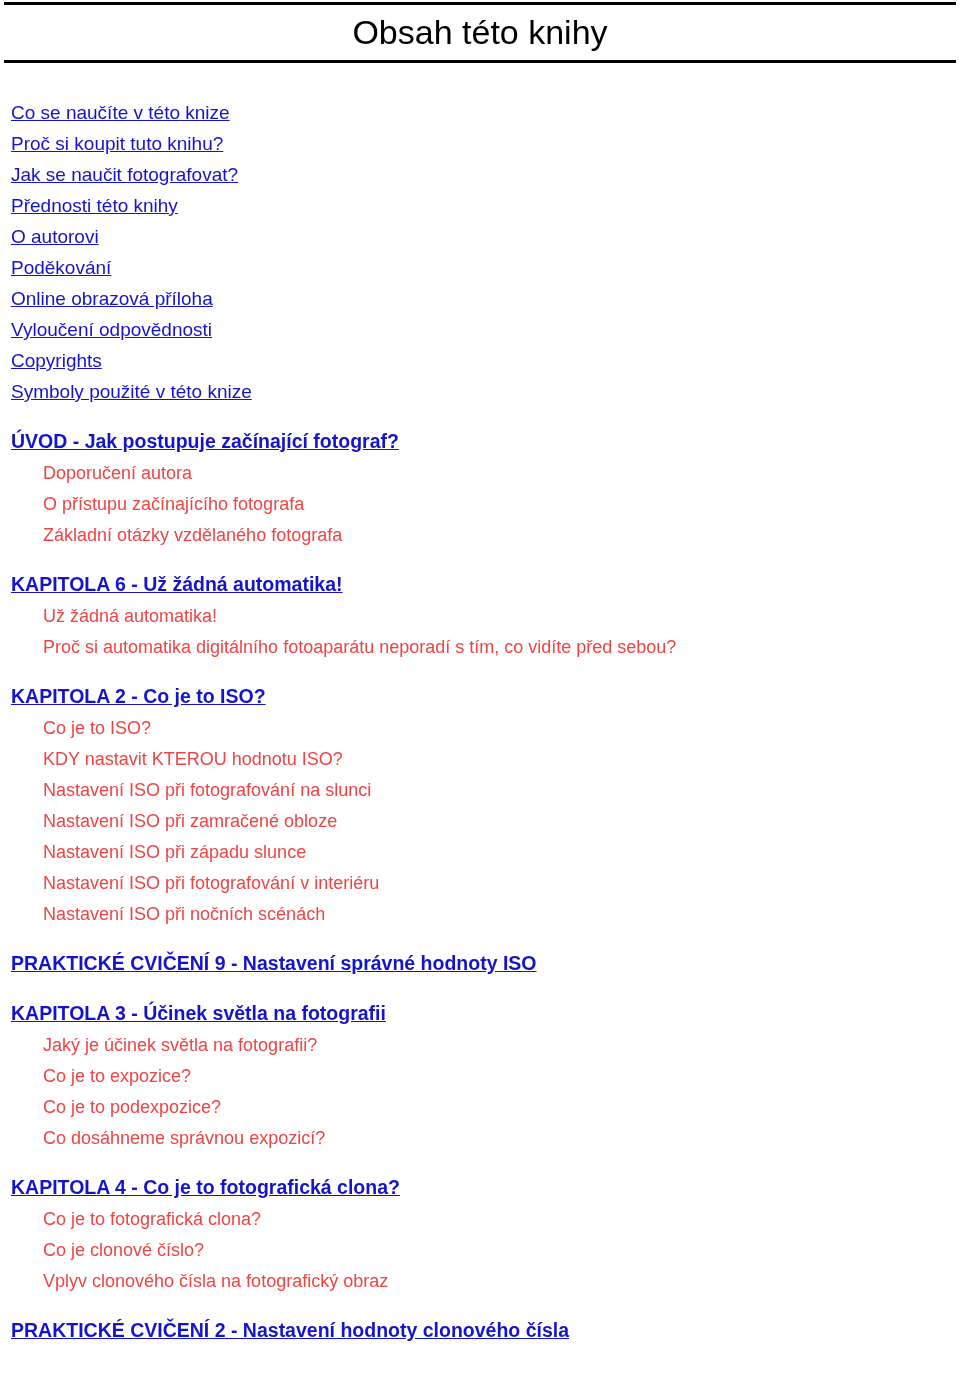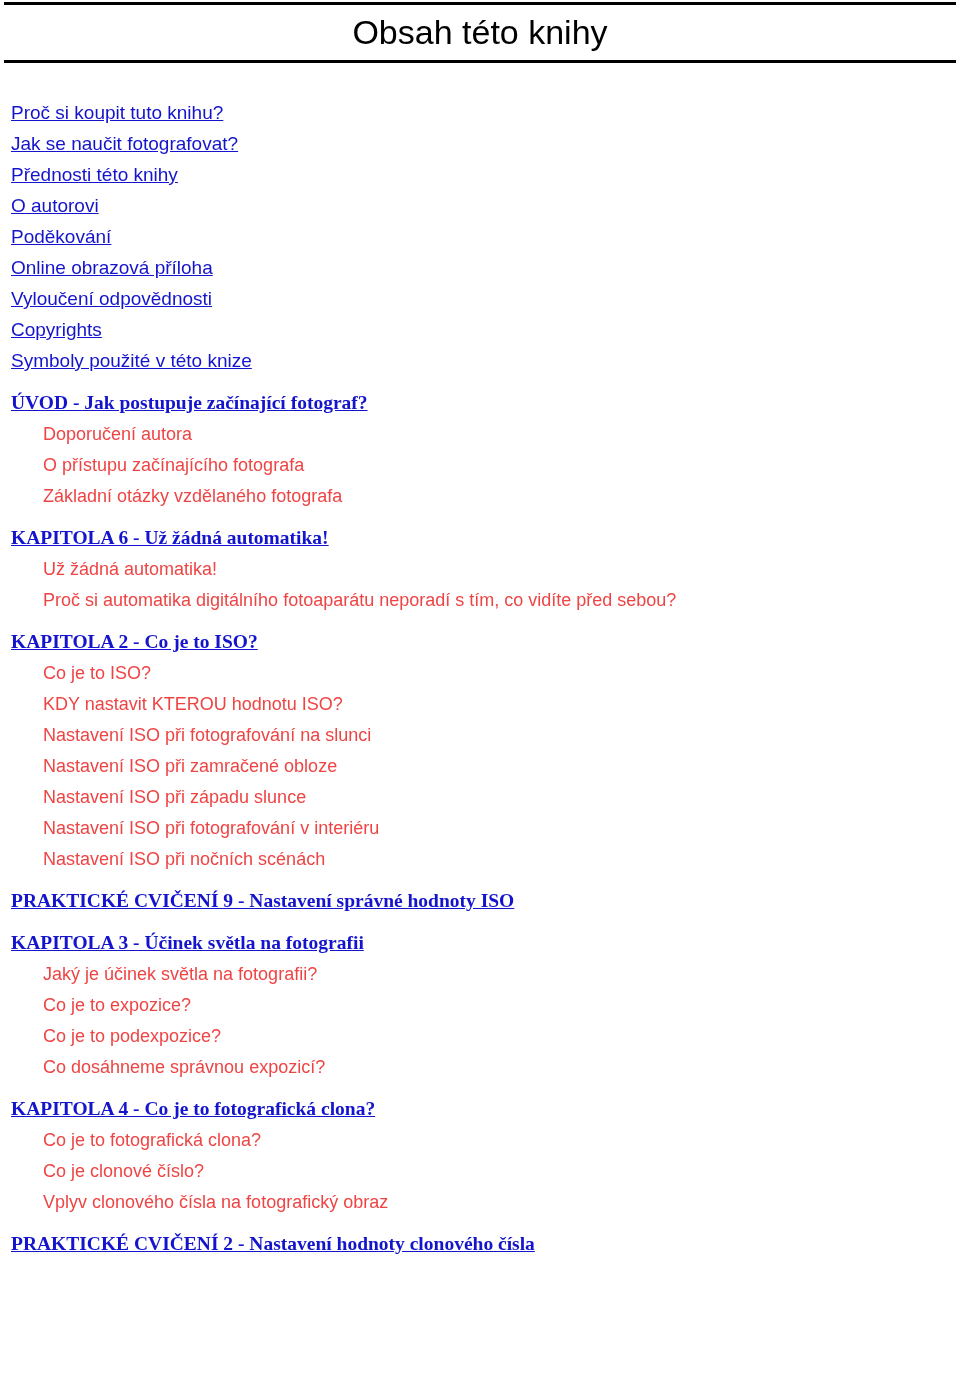--- a/index.html
+++ b/index.html
@@ -61,22 +61,21 @@
   .lvl-link .txt {
     color: #1414cc;
     text-decoration: underline;
     font-weight: 400;
     font-size: 19px;
   }
 
   
   .lvl-head {
     padding-left: 11px;
-    margin-top: 11px;
-    font-family: Liberation Serif, serif;
+    margin-top: 19px;
   }
   .lvl-head .txt {
     color: #1414cc;
     text-decoration: underline;
     font-weight: bold;
     font-size: 19.5px;
   }
 
   
   .lvl-sub {
@@ -96,20 +95,21 @@
 
 <div class="page">
 
   <div class="rule rule-top"></div>
 
   <div class="doc-title">Obsah této knihy</div>
 
   <div class="rule rule-bottom"></div>
 
   <div class="toc">
+      <div class="toc-line lvl-link"><span class="txt">Co se naučíte v této knize</span></div>
       <div class="toc-line lvl-link"><span class="txt">Proč si koupit tuto knihu?</span></div>
       <div class="toc-line lvl-link"><span class="txt">Jak se naučit fotografovat?</span></div>
       <div class="toc-line lvl-link"><span class="txt">Přednosti této knihy</span></div>
       <div class="toc-line lvl-link"><span class="txt">O autorovi</span></div>
       <div class="toc-line lvl-link"><span class="txt">Poděkování</span></div>
       <div class="toc-line lvl-link"><span class="txt">Online obrazová příloha</span></div>
       <div class="toc-line lvl-link"><span class="txt">Vyloučení odpovědnosti</span></div>
       <div class="toc-line lvl-link"><span class="txt">Copyrights</span></div>
       <div class="toc-line lvl-link"><span class="txt">Symboly použité v této knize</span></div>
       <div class="toc-line lvl-head"><span class="txt">ÚVOD - Jak postupuje začínající fotograf?</span></div>

